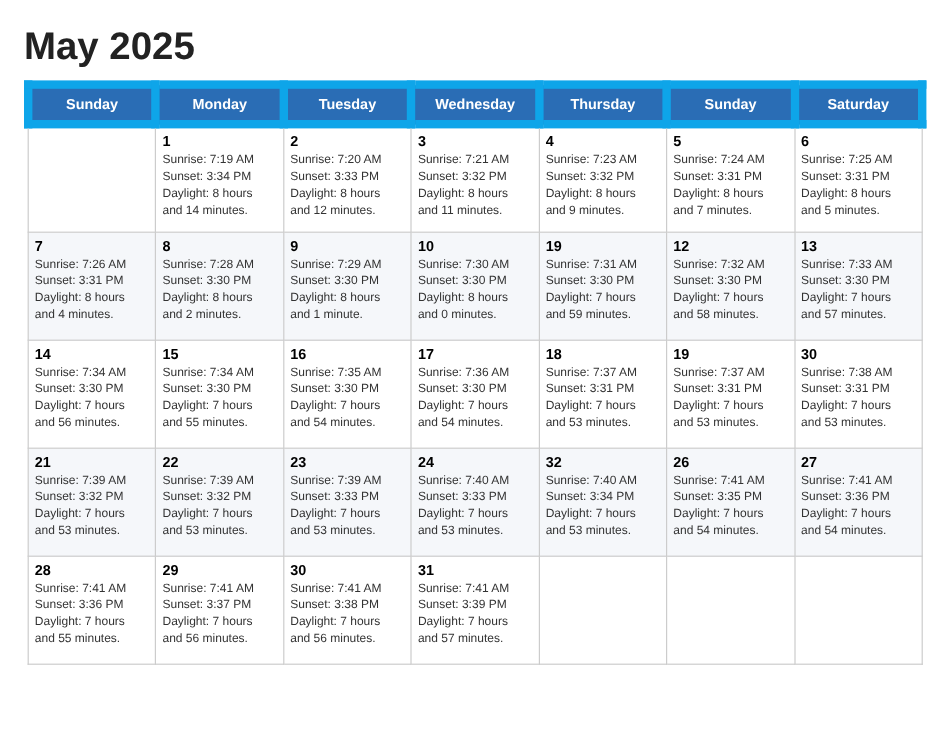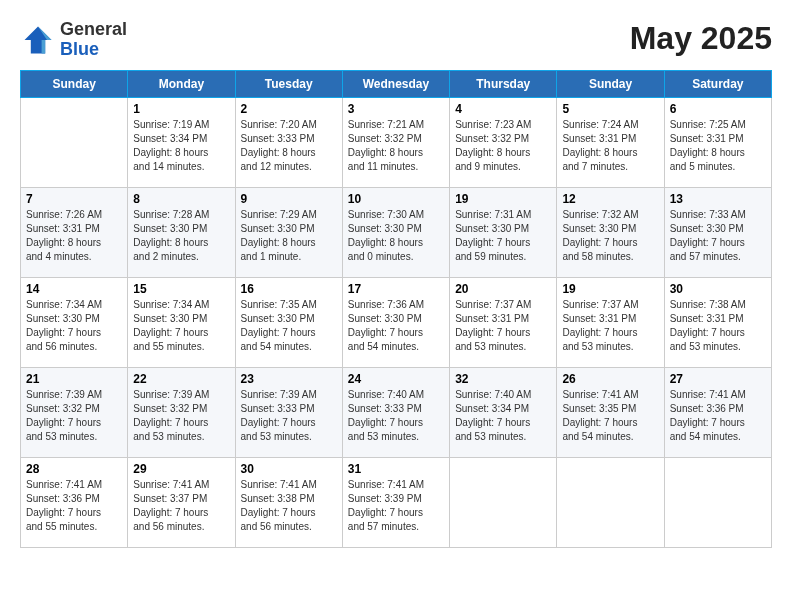--- a/index.html
+++ b/index.html
@@ -49,21 +49,21 @@
       border-collapse: collapse;
       font-size: 11px;
     }
     thead tr th {
       background-color: #2a6db5;
       color: #fff;
       text-align: center;
       padding: 6px 4px;
       font-size: 12px;
       font-weight: bold;
-      border: 1px solid #0ea5e9;
+      border: 7px solid #0ea5e9;
     }
     tbody tr td {
       border: 1px solid #ccc;
       vertical-align: top;
       padding: 4px 5px;
       min-height: 80px;
       height: 90px;
     }
     tbody tr:nth-child(even) td {
       background-color: #f5f7fa;
@@ -82,30 +82,20 @@
       line-height: 1.4;
     }
     .empty-cell {
       background-color: #fff;
     }
   </style>
 </head>
 <body>
 
 <div class="header-section">
-  <div class="logo">
-    <svg class="logo-icon" viewBox="0 0 40 40">
-      <polygon points="20,5 35,20 28,20 28,35 12,35 12,20 5,20" fill="#1a5fbb"></polygon>
-      <polygon points="20,5 35,20 28,20 28,35 24,35 24,20 30,20" fill="#4a9fd4"></polygon>
-    </svg>
-    <div class="logo-text">
-      <span class="logo-general">General</span><br>
-      <span class="logo-blue">Blue</span>
-    </div>
-  </div>
   <div class="title-block">
     <div class="main-title">May 2025</div>
   </div>
 </div>
 
 <table>
   <thead>
     <tr>
     <th>Sunday</th>
         <th>Monday</th>
@@ -185,21 +175,21 @@
         </td>
         <td>
           <div class="day-number">16</div>
           <div class="day-info">Sunrise: 7:35 AM<br>Sunset: 3:30 PM<br>Daylight: 7 hours<br>and 54 minutes.</div>
         </td>
         <td>
           <div class="day-number">17</div>
           <div class="day-info">Sunrise: 7:36 AM<br>Sunset: 3:30 PM<br>Daylight: 7 hours<br>and 54 minutes.</div>
         </td>
         <td>
-          <div class="day-number">20</div>
+          <div class="day-number">18</div>
           <div class="day-info">Sunrise: 7:37 AM<br>Sunset: 3:31 PM<br>Daylight: 7 hours<br>and 53 minutes.</div>
         </td>
         <td>
           <div class="day-number">19</div>
           <div class="day-info">Sunrise: 7:37 AM<br>Sunset: 3:31 PM<br>Daylight: 7 hours<br>and 53 minutes.</div>
         </td>
         <td>
           <div class="day-number">30</div>
           <div class="day-info">Sunrise: 7:38 AM<br>Sunset: 3:31 PM<br>Daylight: 7 hours<br>and 53 minutes.</div>
         </td>

